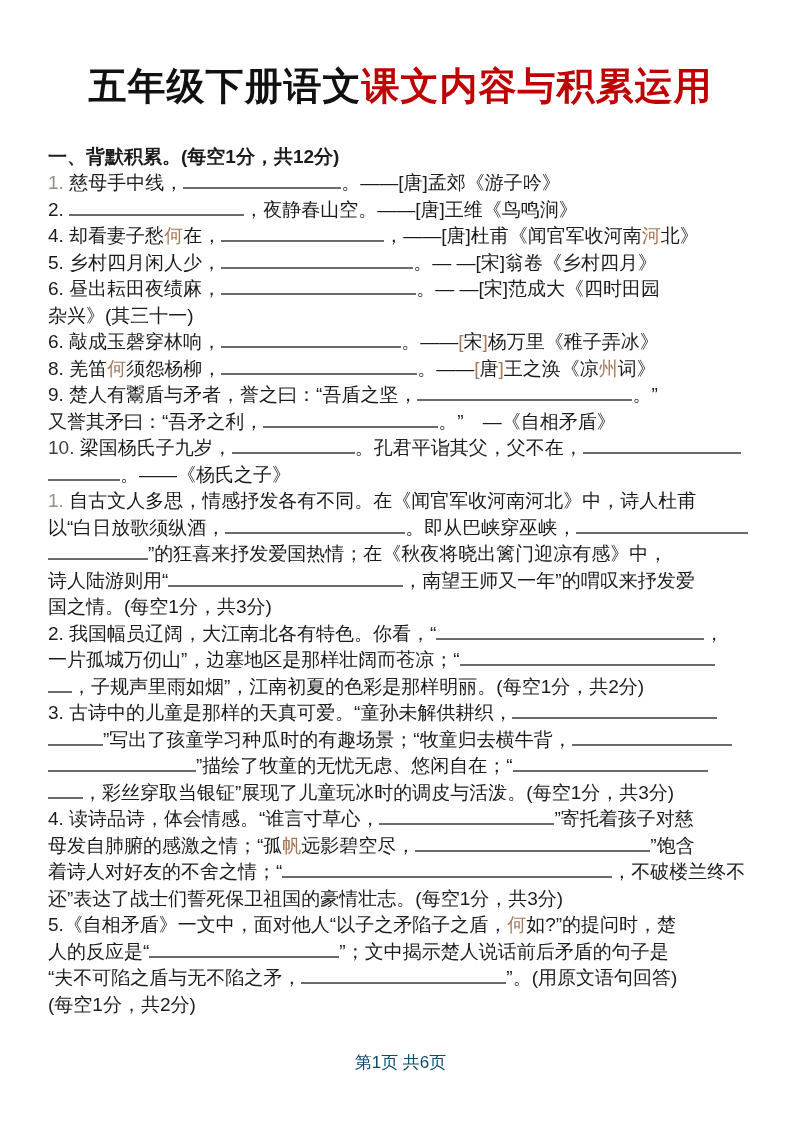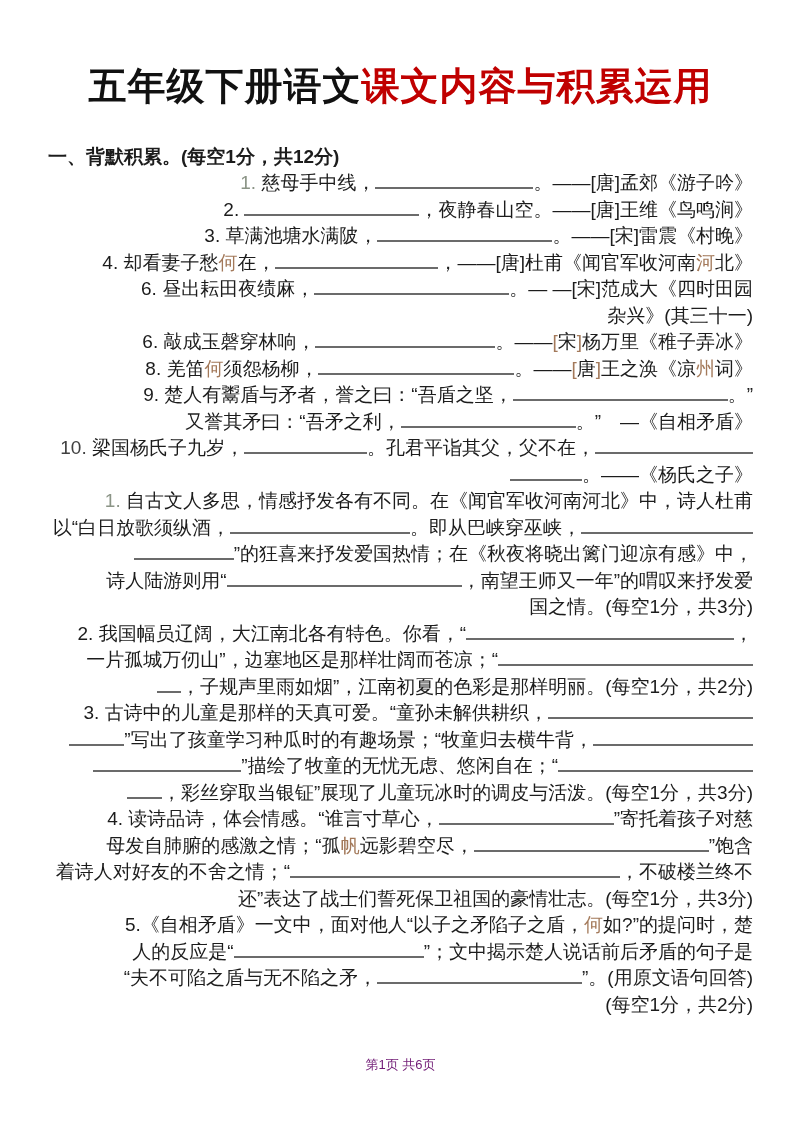--- a/index.html
+++ b/index.html
@@ -26,49 +26,49 @@
   }
   .t-black{color:#111111;}
   .t-red{color:var(--title-red,#c00000);}
   .doc-body{
     width:705px;
     font-size:19px;
     line-height:26.5px;
     text-align:left;
   }
   .heading{margin:0;font-weight:600;}
-  .question{margin:0;text-align:right;}
+  .question{margin:0;}
   .blank{
     display:inline-block;
     height:17px;
     border-bottom:2px solid var(--blank,#6b6b6b);
     vertical-align:baseline;
   }
   .footer{
     margin-top:auto;
     text-align:center;
     padding-bottom:40px;
-    font-size:13px;
-    color:#701a75;
+    font-size:17px;
+    color:#0c4a6e;
   }
 </style>
 </head>
 <body>
 
 <div class="page">
 
   <h1 class="title"><span class="t-black">五年级下册语文</span><span class="t-red">课文内容与积累运用</span></h1>
 
   <div class="doc-body">
     <p class="heading">一、背默积累。(每空1分，共12分)</p>
     <div>
         <p class="question"><span style="color: rgb(139, 148, 134);">1.</span><span> 慈母手中线，</span><span class="blank" style="width: 158px;"></span><span>。——[唐]孟郊《游子吟》</span></p>
         <p class="question"><span>2. </span><span class="blank" style="width: 175px;"></span><span>，夜静春山空。——[唐]王维《鸟鸣涧》</span></p>
-        <p class="question"><span>3. 草满池塘水满陂，</span><span class="blank" style="width: 175px;"></span><span>。——[宋]雷震《村晚》</span></p>
         <p class="question"><span>4. 却看妻子愁</span><span style="color: rgb(163, 121, 90);">何</span><span>在，</span><span class="blank" style="width: 163px;"></span><span>，——[唐]杜甫《闻官军收河南</span><span style="color: rgb(163, 121, 90);">河</span><span>北》</span></p>
+        <p class="question"><span>5. 乡村四月闲人少，</span><span class="blank" style="width: 192px;"></span><span>。— —[宋]翁卷《乡村四月》</span></p>
         <p class="question"><span>6. 昼出耘田夜绩麻，</span><span class="blank" style="width: 195px;"></span><span>。— —[宋]范成大《四时田园</span><br><span>杂兴》(其三十一)</span></p>
         <p class="question"><span>6. 敲成玉磬穿林响，</span><span class="blank" style="width: 180px;"></span><span>。——</span><span style="color: rgb(163, 121, 90);">[</span><span>宋</span><span style="color: rgb(163, 121, 90);">]</span><span>杨万里《稚子弄冰》</span></p>
         <p class="question"><span>8. 羌笛</span><span style="color: rgb(163, 121, 90);">何</span><span>须怨杨柳，</span><span class="blank" style="width: 196px;"></span><span>。——</span><span style="color: rgb(163, 121, 90);">[</span><span>唐</span><span style="color: rgb(163, 121, 90);">]</span><span>王之涣《凉</span><span style="color: rgb(163, 121, 90);">州</span><span>词》</span></p>
         <p class="question"><span>9. 楚人有鬻盾与矛者，誉之曰：“吾盾之坚，</span><span class="blank" style="width: 215px;"></span><span>。”</span><br><span>又誉其矛曰：“吾矛之利，</span><span class="blank" style="width: 175px;"></span><span>。”　—《自相矛盾》</span></p>
         <p class="question"><span style="color: #404040;">10.</span><span> 梁国杨氏子九岁，</span><span class="blank" style="width: 123px;"></span><span>。孔君平诣其父，父不在，</span><span class="blank" style="width: 158px;"></span><br><span class="blank" style="width: 72px;"></span><span>。——《杨氏之子》</span></p>
       </div>
 
     <div>
         <p class="question"><span style="color: rgb(139, 148, 134);">1.</span><span> 自古文人多思，情感抒发各有不同。在《闻官军收河南河北》中，诗人杜甫</span><br><span>以“白日放歌须纵酒，</span><span class="blank" style="width: 180px;"></span><span>。即从巴峡穿巫峡，</span><span class="blank" style="width: 172px;"></span><br><span class="blank" style="width: 100px;"></span><span>”的狂喜来抒发爱国热情；在《秋夜将晓出篱门迎凉有感》中，</span><br><span>诗人陆游则用“</span><span class="blank" style="width: 235px;"></span><span>，南望王师又一年”的喟叹来抒发爱</span><br><span>国之情。(每空1分，共3分)</span></p>
         <p class="question"><span>2. 我国幅员辽阔，大江南北各有特色。你看，“</span><span class="blank" style="width: 268px;"></span><span>，</span><br><span>一片孤城万仞山”，边塞地区是那样壮阔而苍凉；“</span><span class="blank" style="width: 255px;"></span><br><span class="blank" style="width: 24px;"></span><span>，子规声里雨如烟”，江南初夏的色彩是那样明丽。(每空1分，共2分)</span></p>

